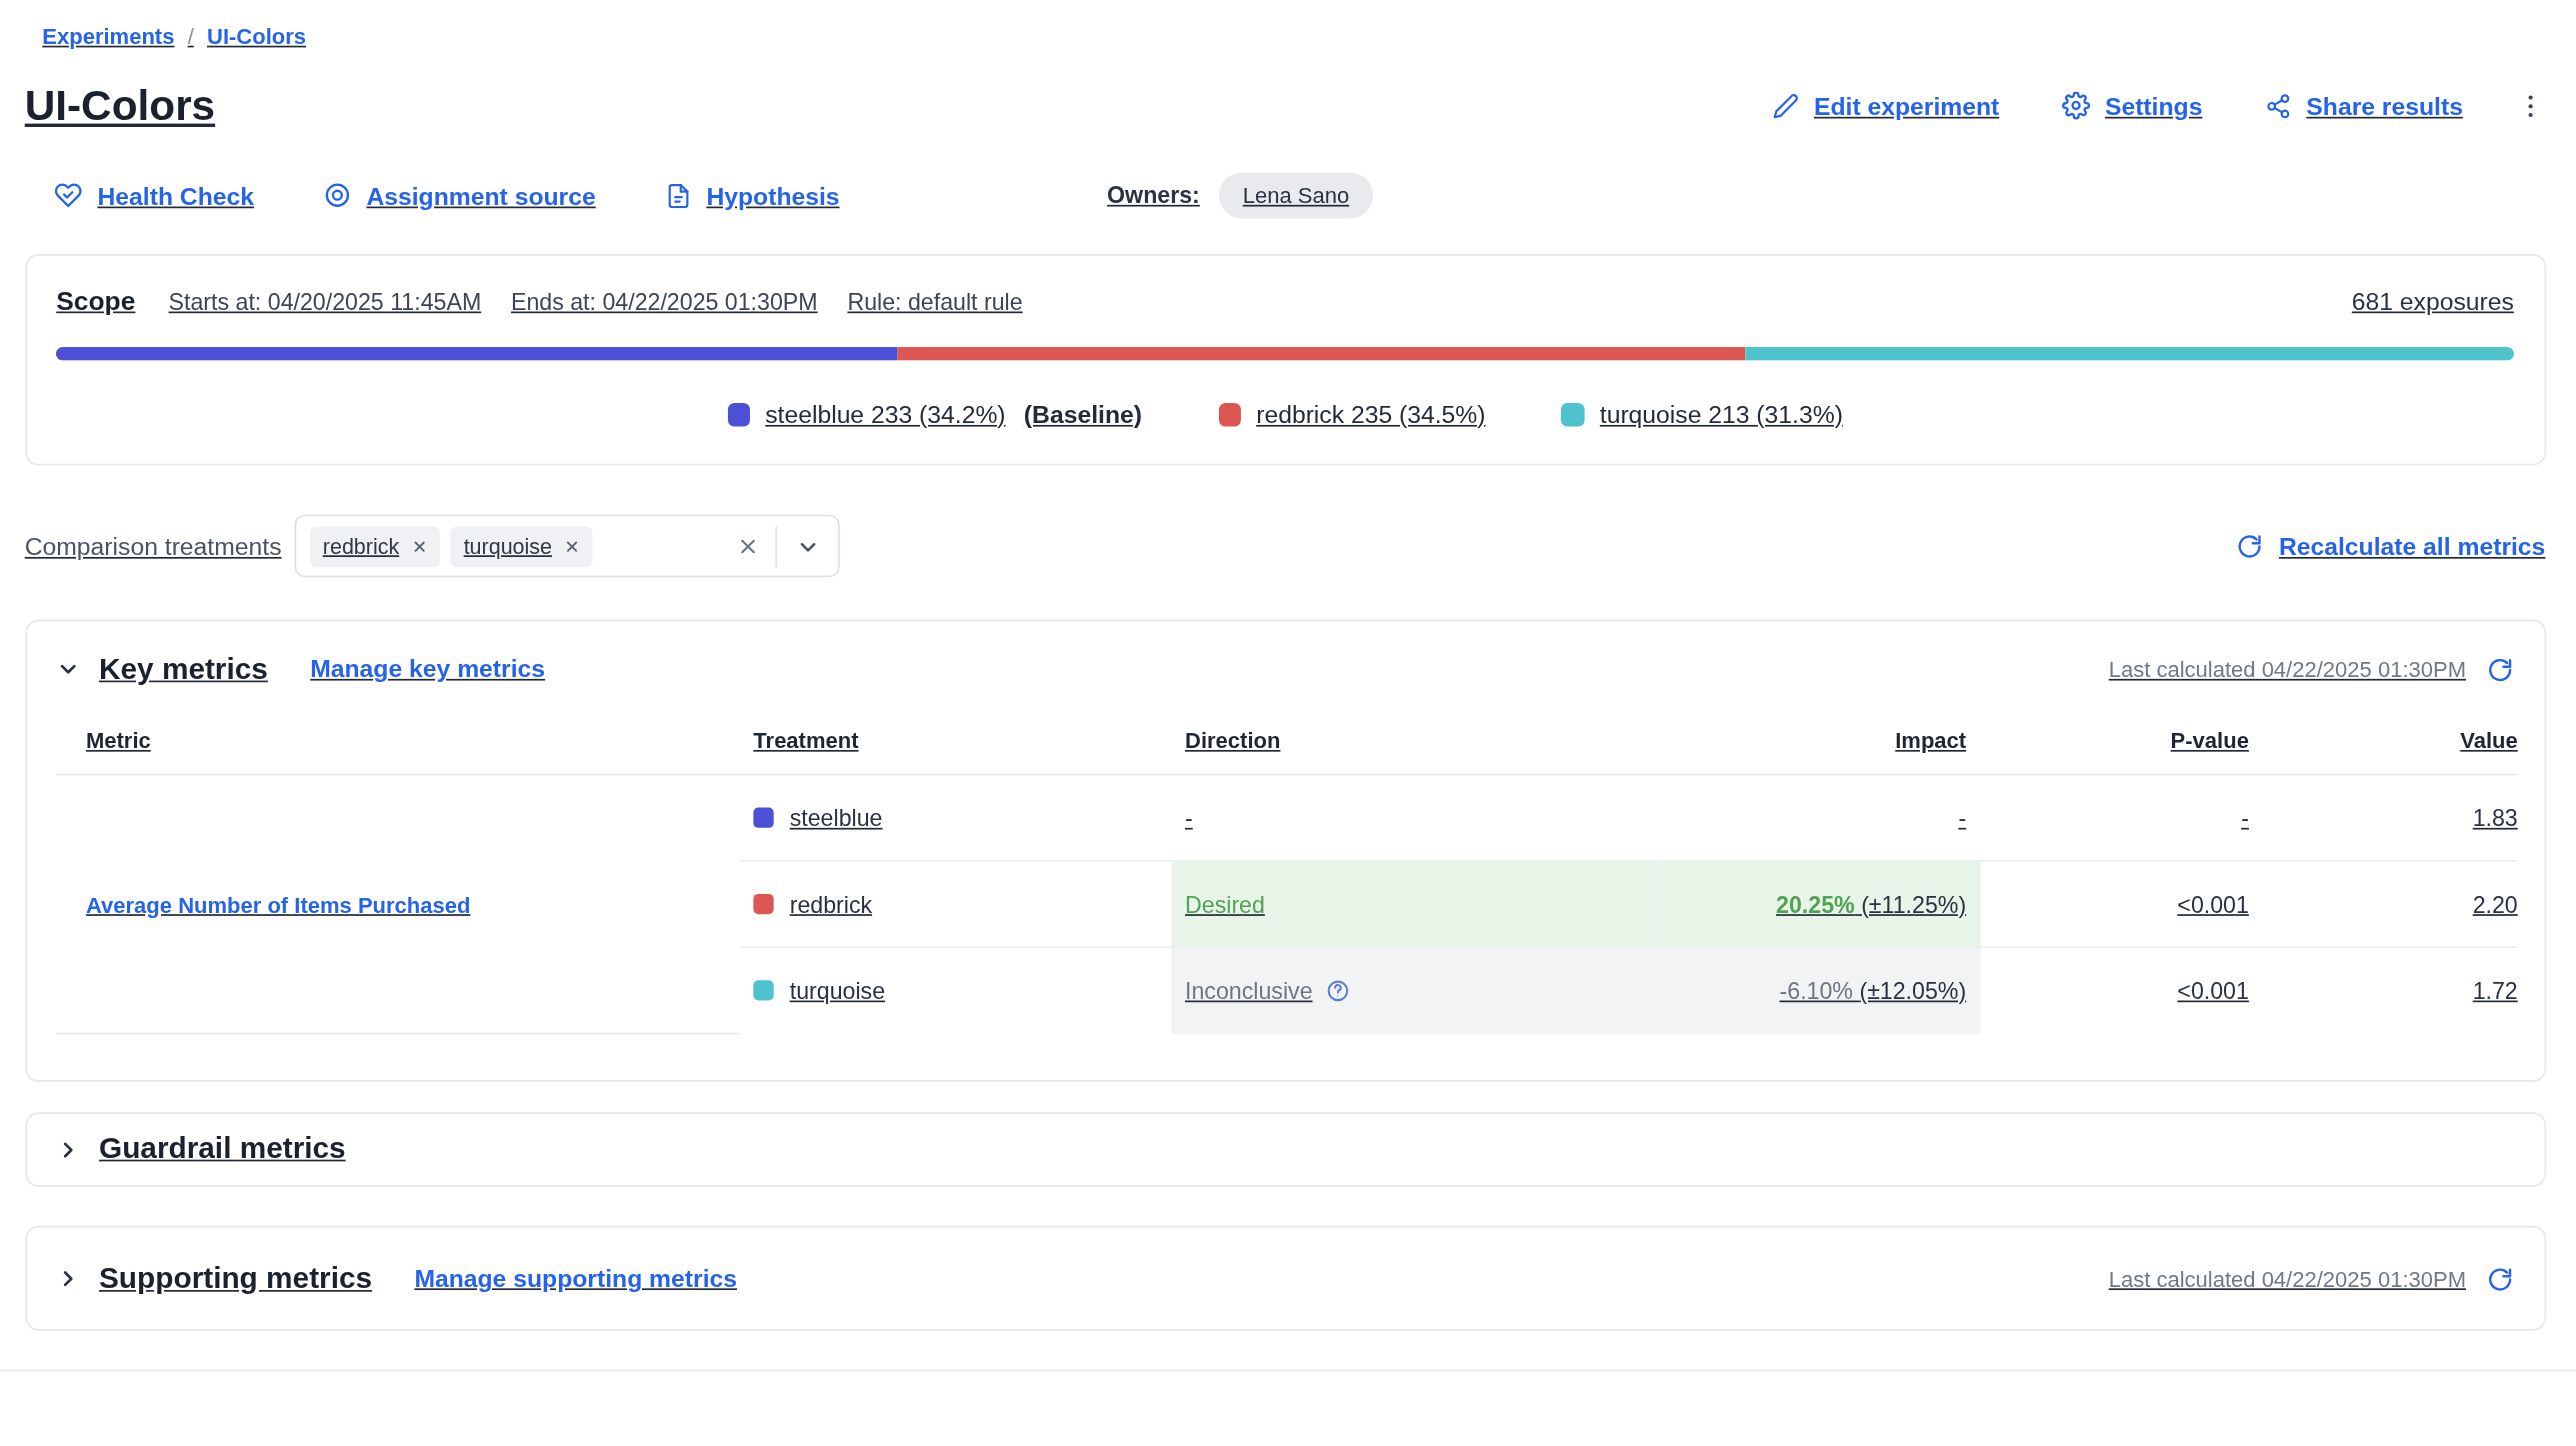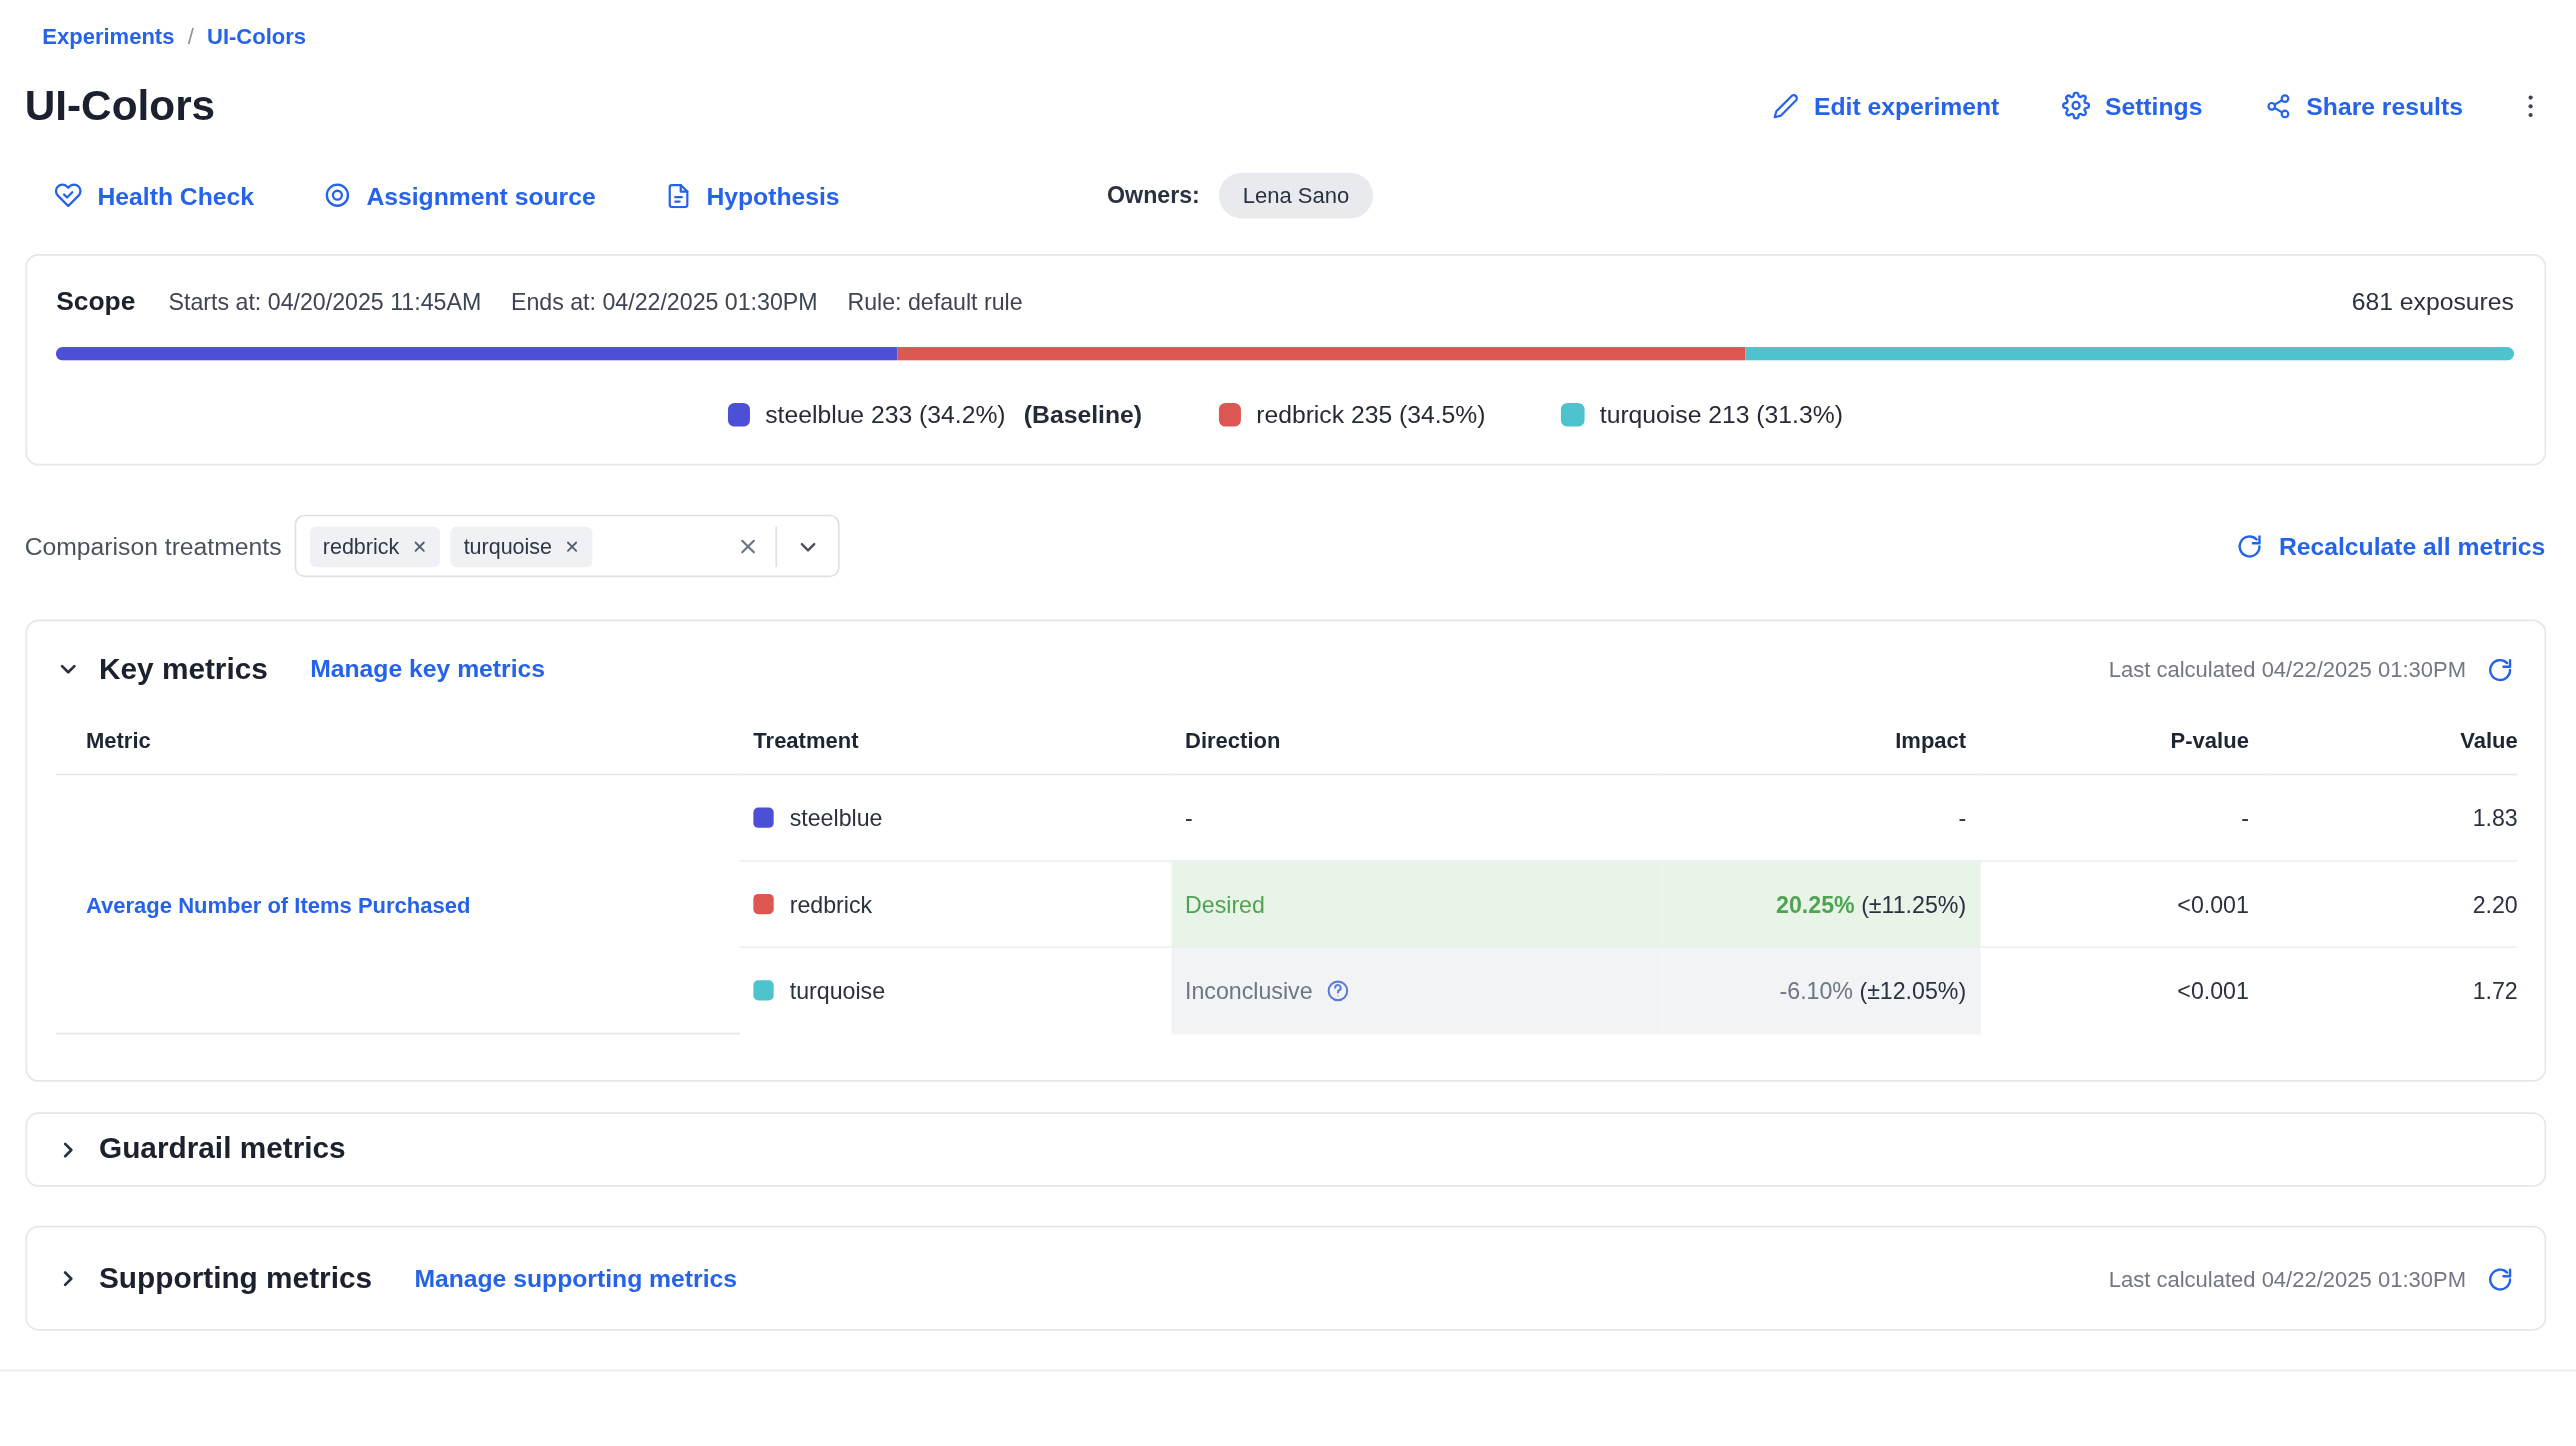--- a/index.html
+++ b/index.html
@@ -1,18 +1,18 @@
 <!DOCTYPE html>
 <html><head>
 <meta charset="utf-8">
 <style>
   * { box-sizing: border-box; }
   html, body { margin: 0; padding: 0; background: #fff; }
   body { font-family: "Liberation Sans", sans-serif; color: #222936; }
-  .canvas { width: 2576px; height: 1447px; overflow: hidden; background: #fff; }
+  .canvas { width: 2576px; height: 1447px; overflow: hidden; background: #fff; text-decoration: underline; }
   .stage { width: 1522px; height: 854px; transform: scale(1.69295); transform-origin: 0 0; background: #fff; position: relative; }
   .container { padding: 0 18.5px 0 14.6px; }
   .icon { display: inline-flex; flex: none; align-items: center; }
   .icon svg { display: block; }
 
   
   .breadcrumb { padding: 13.7px 0 0 25px; font-size: 13px; display: flex; gap: 7.8px; align-items: center; font-weight: 600; }
   .breadcrumb .crumb { color: #2563eb; cursor: pointer; }
   .breadcrumb .sep { color: #8a93a3; font-weight: 400; }
 

